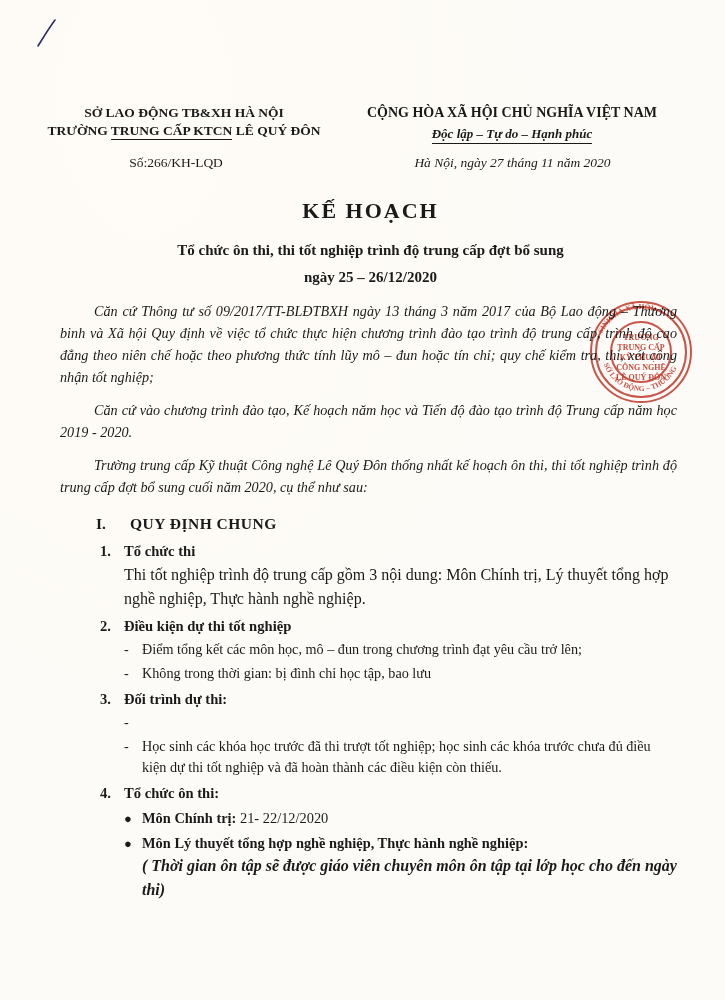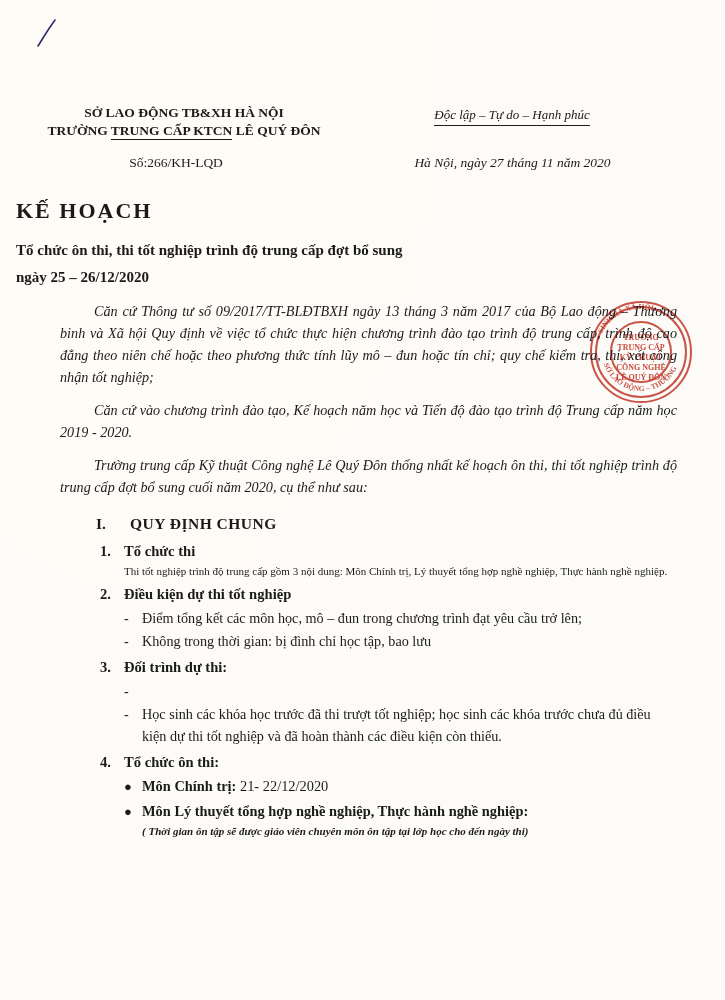--- a/index.html
+++ b/index.html
@@ -61,21 +61,21 @@
     font-size: 14px;
     line-height: 1.35;
     font-weight: bold;
   }
   .underline-partial {
     border-bottom: 1px solid #1a1a1a;
     padding-bottom: 1px;
   }
   .hdr-right .sub {
     font-size: 13px;
-    font-weight: normal;
+    font-weight: bold;
     font-style: italic;
     display: inline-block;
     border-bottom: 1px solid #1a1a1a;
     padding-bottom: 1px;
     margin-top: 2px;
   }
   .docnum-row {
     position: absolute;
     top: 155px;
     left: 0;
@@ -93,21 +93,21 @@
     text-align: center;
     font-size: 13.5px;
     font-style: italic;
   }
 
   .title-block {
     position: absolute;
     top: 198px;
     left: 16px;
     right: 0;
-    text-align: left;
+    text-align: center;
   }
   .title-main {
     font-size: 22px;
     font-weight: bold;
     letter-spacing: 2px;
   }
   .title-sub {
     font-size: 15px;
     font-weight: bold;
     margin-top: 18px;
@@ -160,21 +160,21 @@
     align-items: baseline;
     font-weight: bold;
     font-size: 14.6px;
   }
   .item-num {
     width: 24px;
     flex: none;
   }
   .item-body {
     margin-left: 24px;
-    font-size: 11px;
+    font-size: 16px;
     line-height: 1.5;
     text-align: left;
   }
   .dash-list {
     margin: 2px 0 0 0;
     padding: 0;
     list-style: none;
   }
   .dash-list li {
     display: flex;
@@ -231,20 +231,21 @@
       <path d="M2 28 C7 20, 13 10, 19 2" stroke="#2b2b6b" stroke-width="1.6" fill="none" stroke-linecap="round"></path>
     </svg>
   </div>
 
   <div class="header">
     <div class="hdr-left">
       <div>SỞ LAO ĐỘNG TB&amp;XH HÀ NỘI</div>
       <div><span>TRƯỜNG </span><span class="underline-partial">TRUNG CẤP KTCN</span><span> LÊ QUÝ ĐÔN</span></div>
     </div>
     <div class="hdr-right">
+      <div>CỘNG HÒA XÃ HỘI CHỦ NGHĨA VIỆT NAM</div>
       <div><span class="sub">Độc lập – Tự do – Hạnh phúc</span></div>
     </div>
   </div>
 
   <div class="docnum-row">
     <div class="docnum">Số:266/KH-LQD</div>
     <div class="place-date">Hà Nội, ngày 27 tháng 11 năm 2020</div>
   </div>
 
   <div class="title-block">

